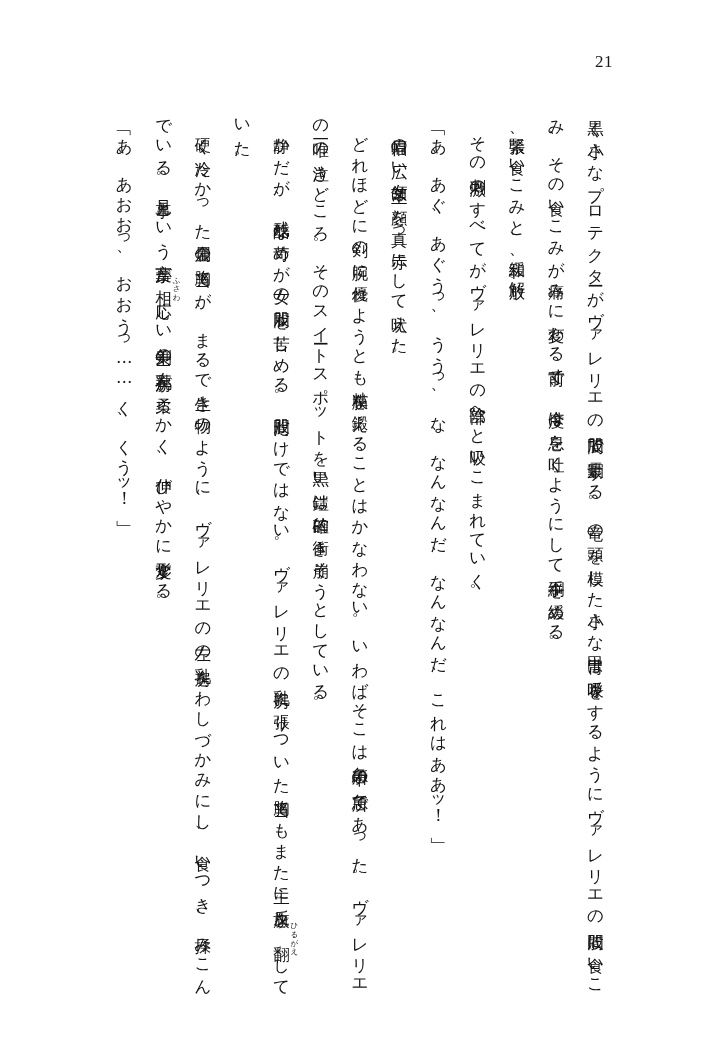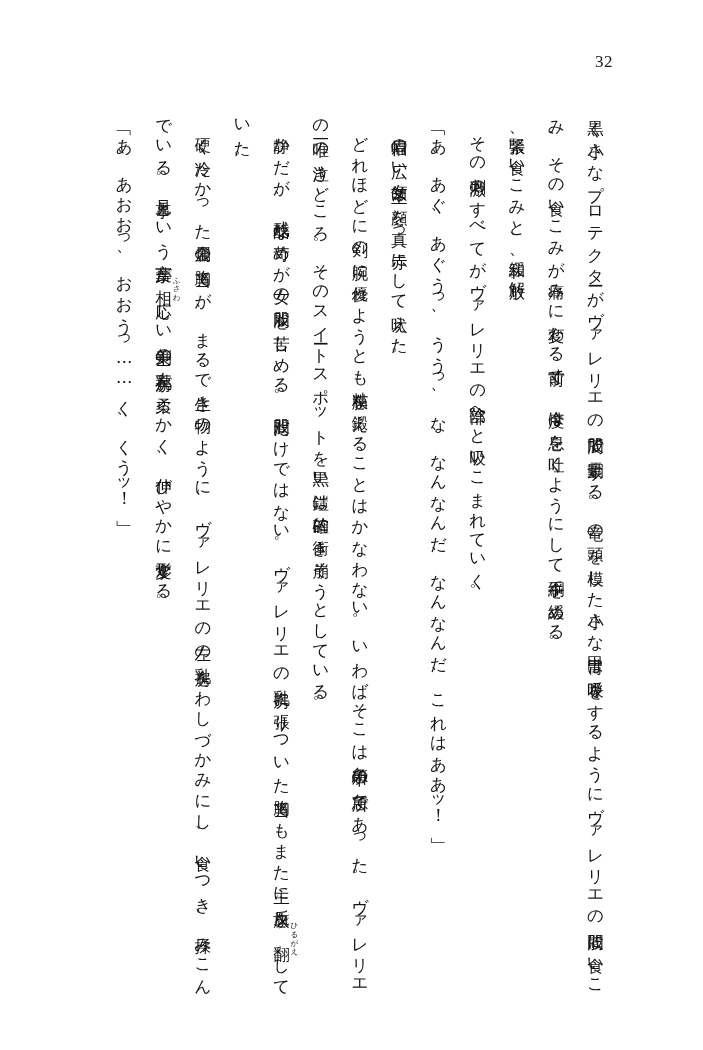--- a/index.html
+++ b/index.html
@@ -63,21 +63,21 @@
   }
   .ruby-host {
     display: inline;
   }
 </style>
 </head>
 <body>
 
 <div id="page">
 
-  <div id="page-number">32</div>
+  <div id="page-number">21</div>
 
   <div id="body-text">
     <p class="para">黒く小さなプロテクターがヴァレリエの股間で震動する。竜の頭を模した小さな甲冑は呼吸をするようにヴァレリエの股間に食いこみ、その食いこみが痛みに変わる寸前で、今度は息を吐くようにして手綱を緩める。</p>
     <p class="para indent">緊張、食いこみと、緩和、解放。</p>
     <p class="para indent">その刺激のすべてがヴァレリエの陰部へと吸いこまれていく。</p>
     <p class="para indent">「あ、あぐ、あぐうっ、ううっ、な、なんなんだ、なんなんだ、これはああッ!」</p>
     <p class="para indent">肩幅の広い女領主は顔を真っ赤にして吠えた。</p>
     <p class="para indent">どれほどに剣の腕に優れようとも粘膜を鍛えることはかなわない。いわばそこは急所中の急所であった。ヴァレリエの唯一の泣きどころ。そのスイートスポットを黒い鎧は的確に衝き崩そうとしている。</p>
     <p class="para indent">
       <span class="ruby-host">静かだが、残酷な苛めが女の股間を苦しめる。股間だけではない。ヴァレリエの乳房に張りついた胸当てもまた主に反旗を<ruby>翻<rt>ひるがえ</rt></ruby>していた。</span>

